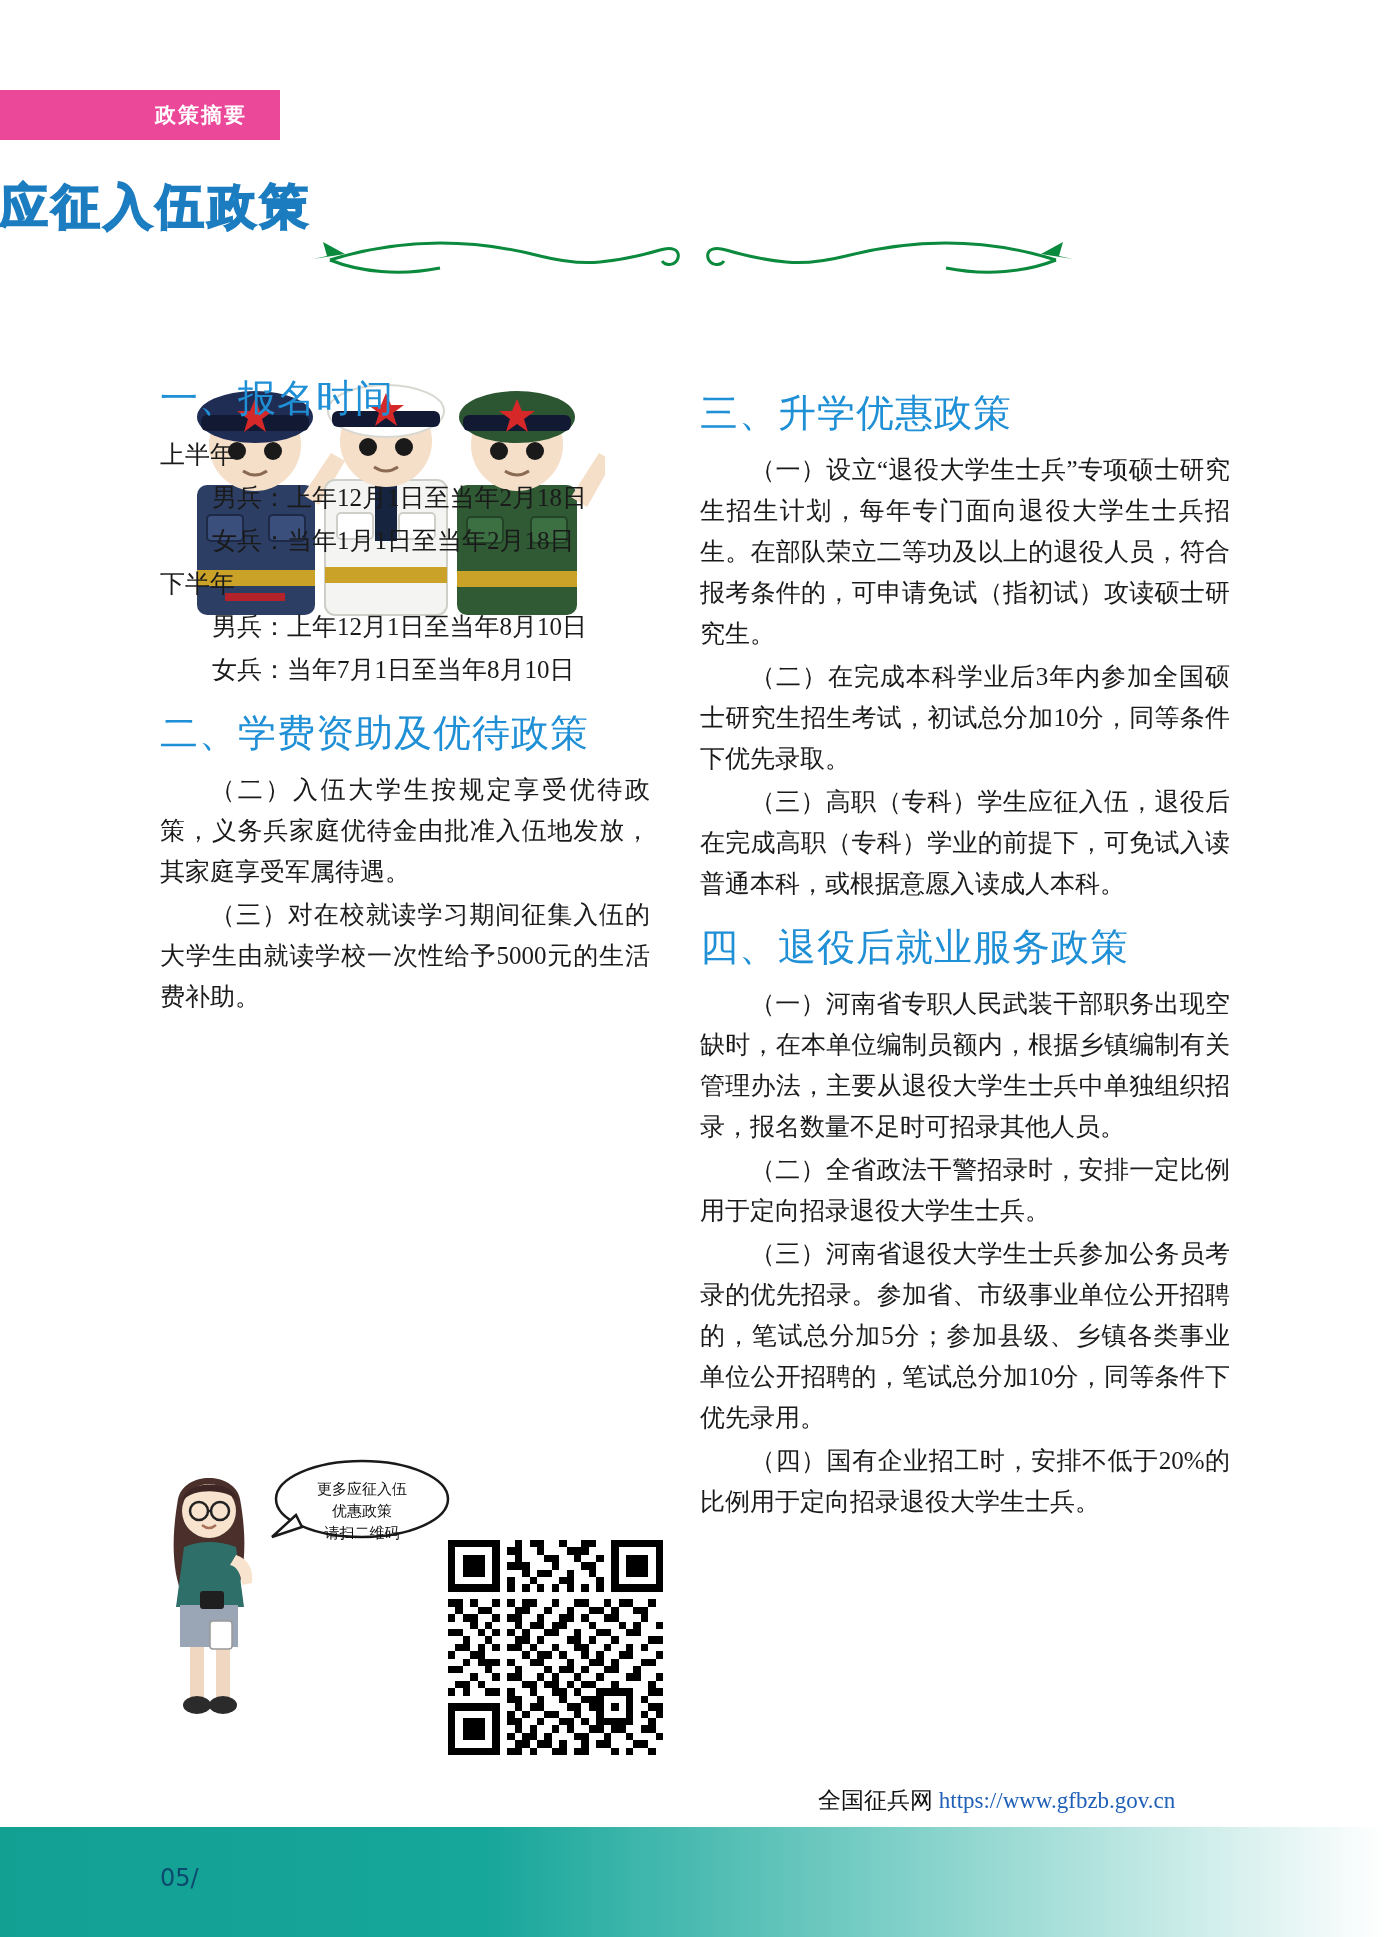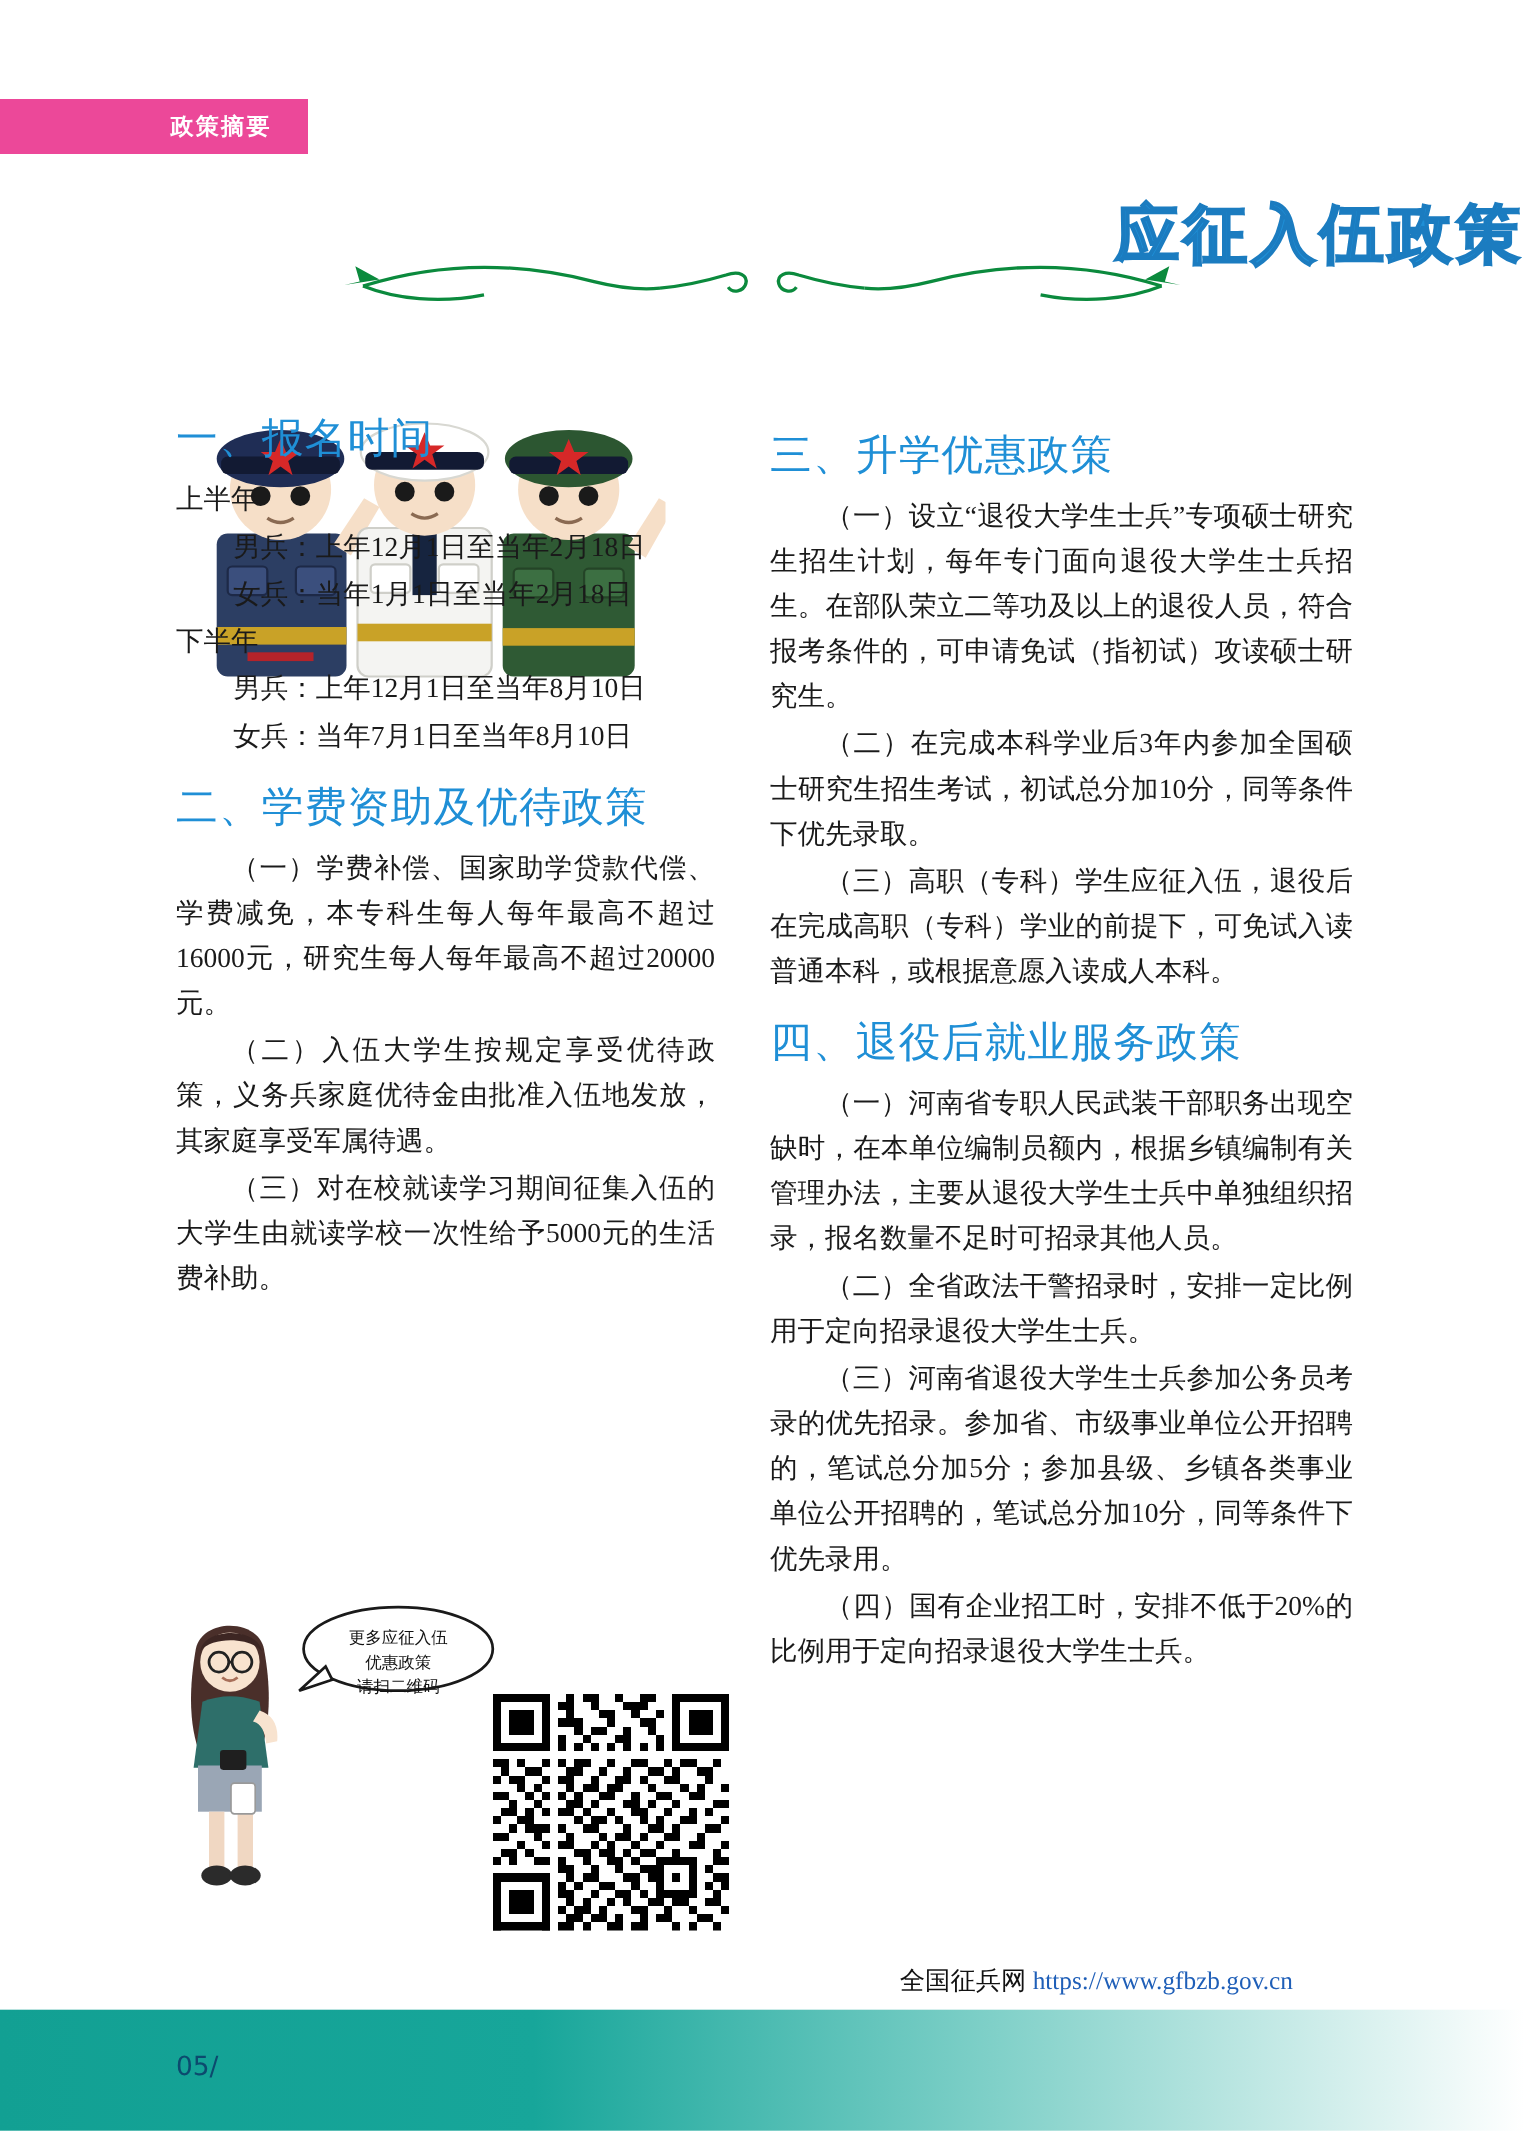--- a/index.html
+++ b/index.html
@@ -19,24 +19,24 @@
   }
   .header-tab .label{
     color:#ffffff; font-size:21px; letter-spacing:2px;
     font-family:"DejaVu Sans", sans-serif;
     font-weight:bold;
     margin-left:155px;
   }
   
   .page-title{
     position:absolute; top:175px; left:0; width:1386px;
-    text-align:right;
+    text-align:left;
     font-family:"DejaVu Sans", sans-serif;
     font-weight:bold;
-    font-size:58px;
+    font-size:48px;
     letter-spacing:4px;
     color:#1f8fd6;
     -webkit-text-stroke:2px #1b7cc0;
   }
   .title-flourish{
     position:absolute; top:232px; left:0; width:1386px; height:60px;
     pointer-events:none;
   }
   
   .col-left{
@@ -171,21 +171,20 @@
 <div class="col-left">
   <h2 class="section">一、报名时间</h2>
   <p class="body flat">上半年</p>
   <p class="body sub">男兵：上年12月1日至当年2月18日</p>
   <p class="body sub">女兵：当年1月1日至当年2月18日</p>
   <p class="body flat">下半年</p>
   <p class="body sub">男兵：上年12月1日至当年8月10日</p>
   <p class="body sub">女兵：当年7月1日至当年8月10日</p>
 
   <h2 class="section">二、学费资助及优待政策</h2>
-  <p class="body">（一）学费补偿、国家助学贷款代偿、学费减免，本专科生每人每年最高不超过16000元，研究生每人每年最高不超过20000元。</p>
   <p class="body">（二）入伍大学生按规定享受优待政策，义务兵家庭优待金由批准入伍地发放，其家庭享受军属待遇。</p>
   <p class="body">（三）对在校就读学习期间征集入伍的大学生由就读学校一次性给予5000元的生活费补助。</p>
 </div>
 
 <div class="col-right">
   <h2 class="section">三、升学优惠政策</h2>
   <p class="body">（一）设立“退役大学生士兵”专项硕士研究生招生计划，每年专门面向退役大学生士兵招生。在部队荣立二等功及以上的退役人员，符合报考条件的，可申请免试（指初试）攻读硕士研究生。</p>
   <p class="body">（二）在完成本科学业后3年内参加全国硕士研究生招生考试，初试总分加10分，同等条件下优先录取。</p>
   <p class="body">（三）高职（专科）学生应征入伍，退役后在完成高职（专科）学业的前提下，可免试入读普通本科，或根据意愿入读成人本科。</p>
 

